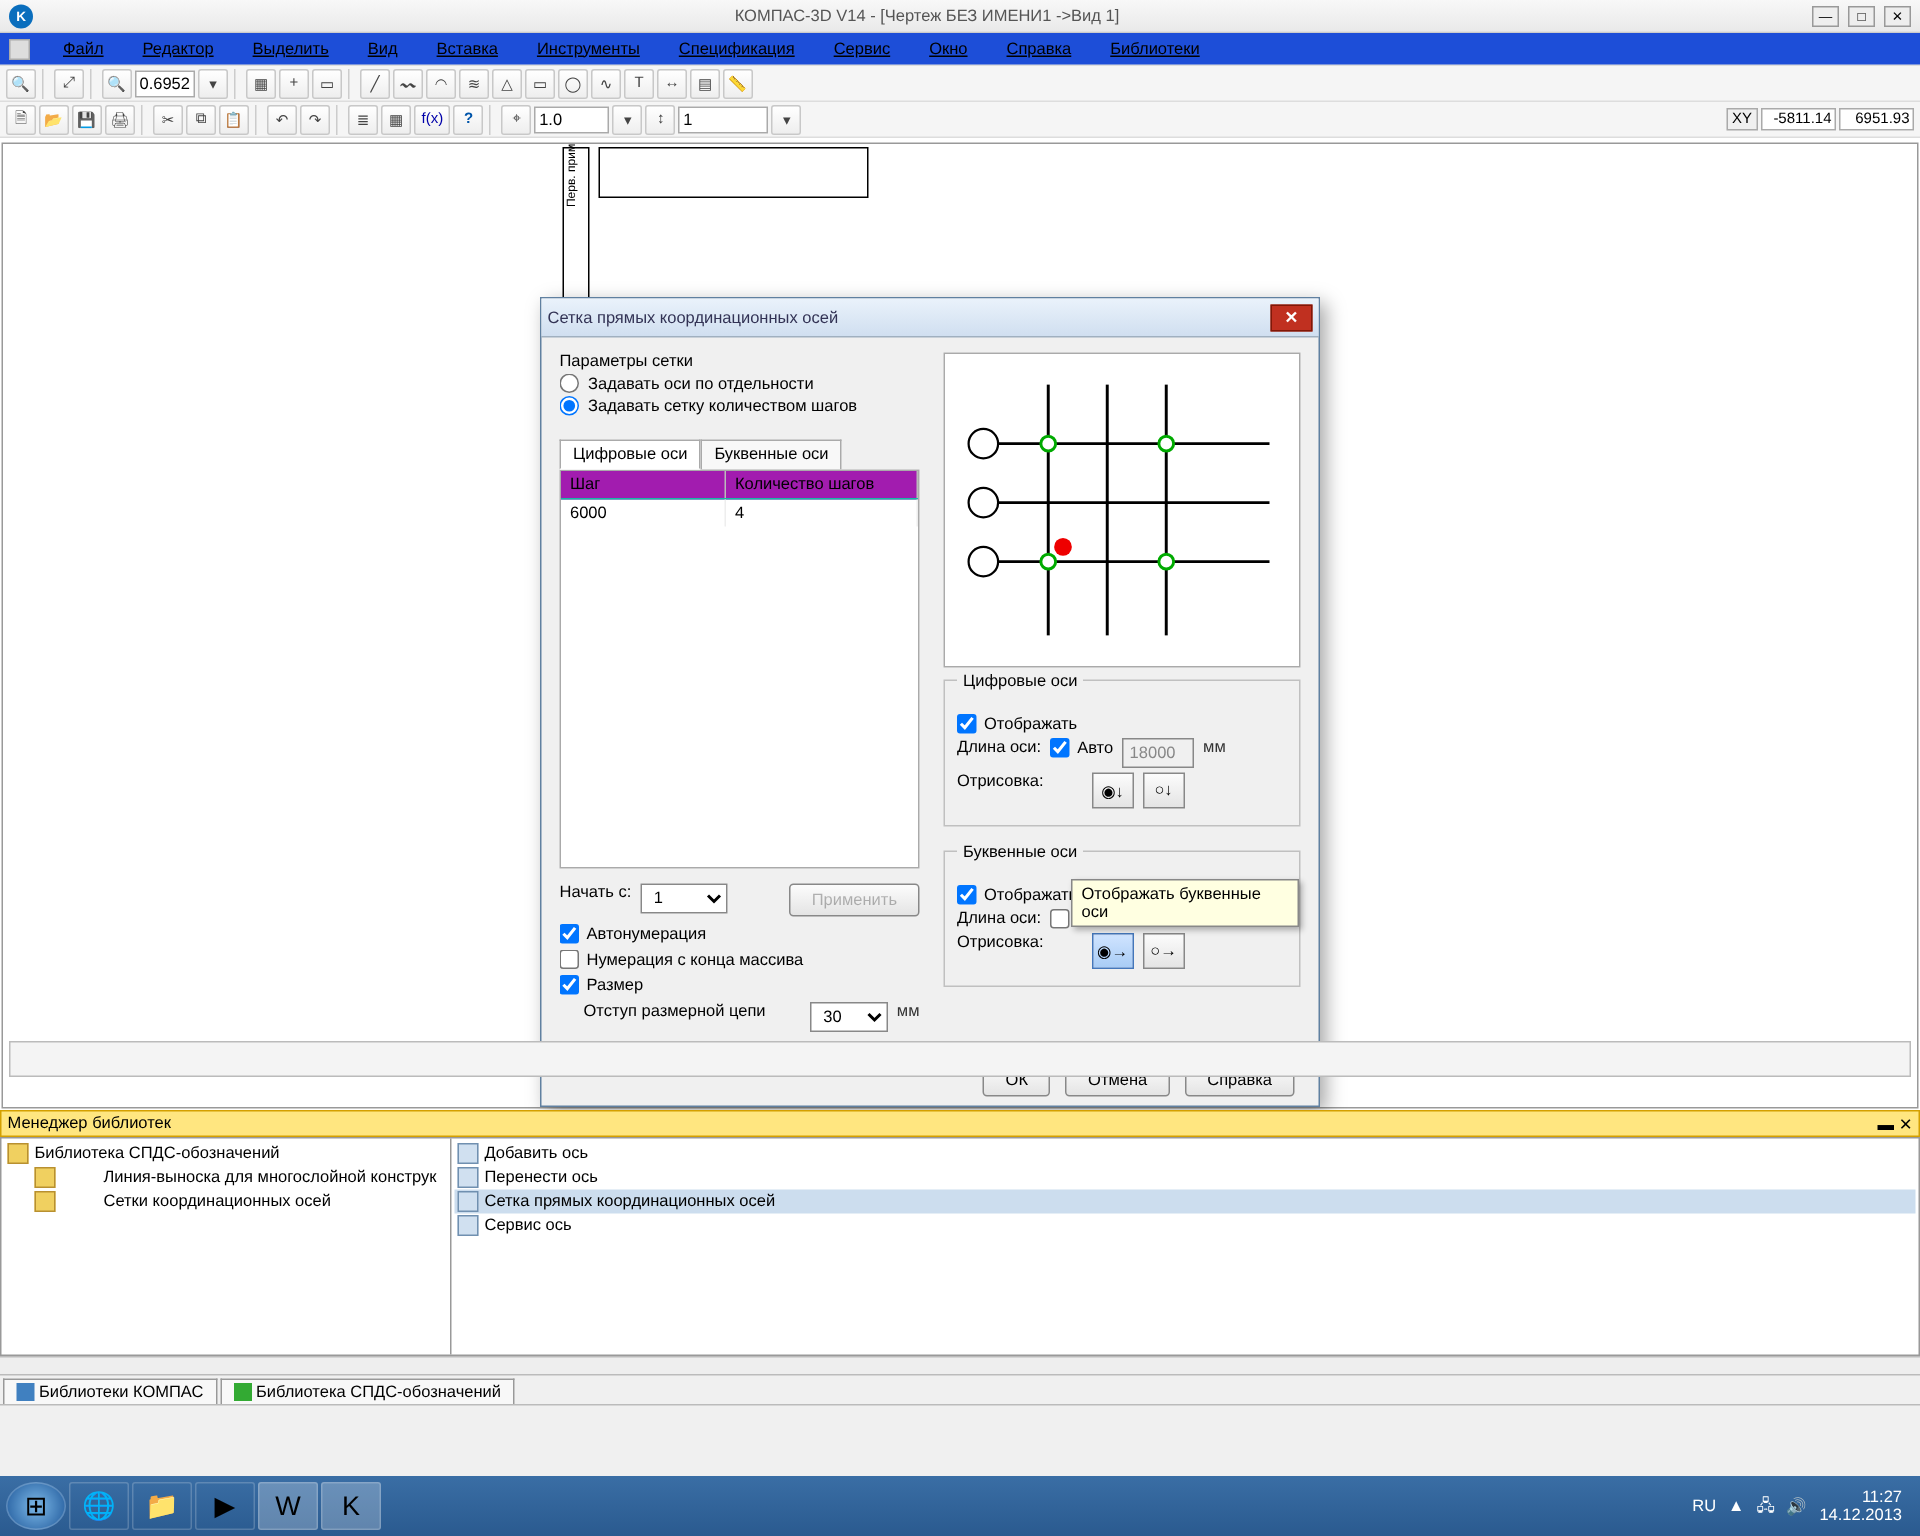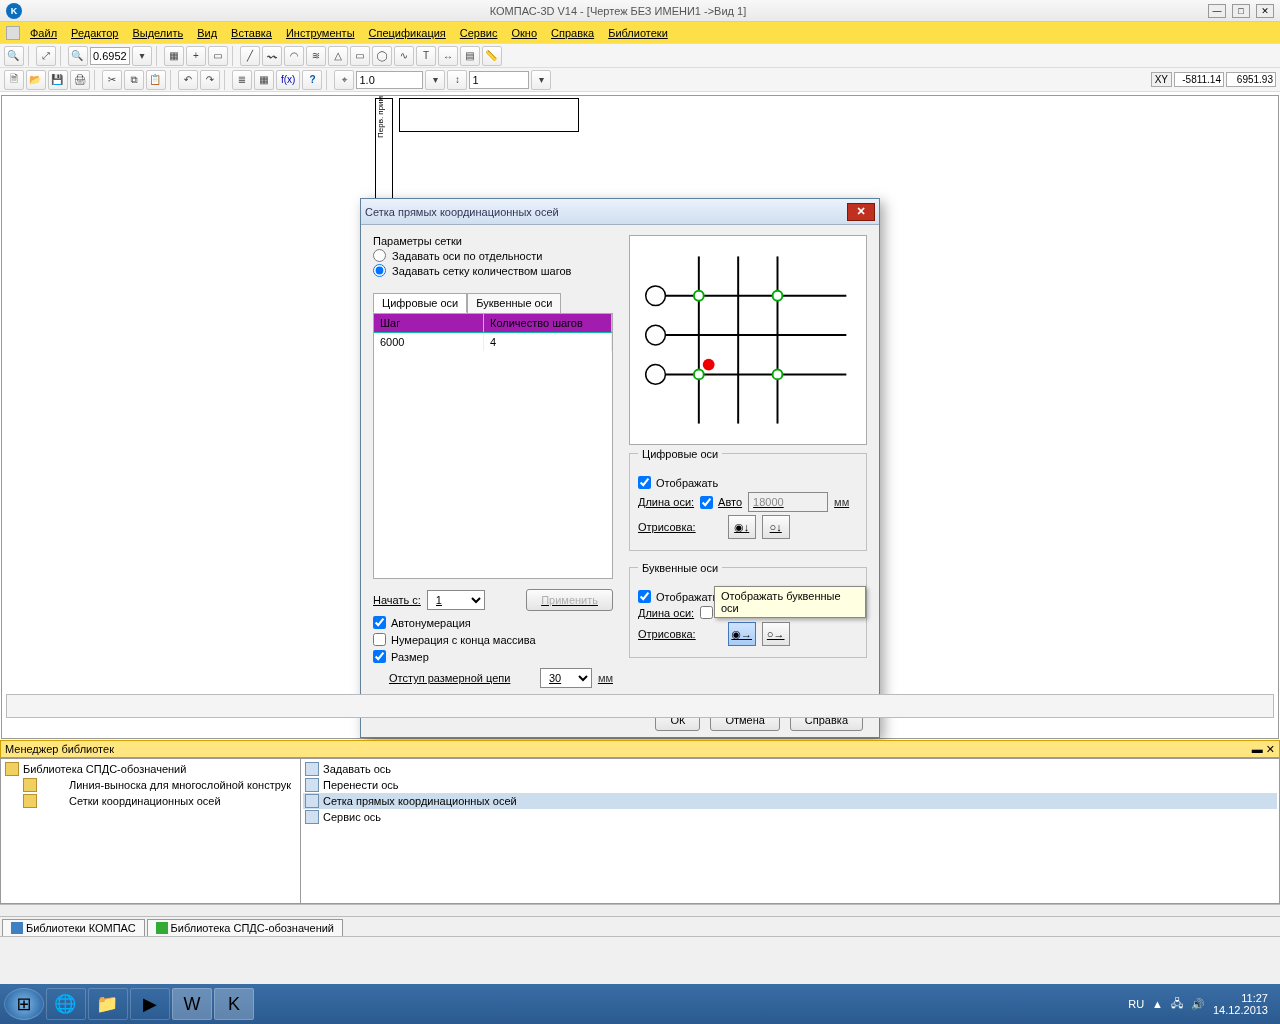--- a/index.html
+++ b/index.html
@@ -4,21 +4,21 @@
 <style>
 * { box-sizing: border-box; margin: 0; padding: 0; font-family: "Segoe UI", Tahoma, sans-serif; font-size: 11px; }
 body { width: 1280px; height: 1024px; background: #fff; overflow: hidden; position: relative; }
 
 .titlebar { height: 22px; background: linear-gradient(#f8f8f8,#e9e9e9); display:flex; align-items:center; border-bottom:1px solid #ccc; }
 .titlebar .icon { width:16px; height:16px; margin:0 6px; background:#0a6ebd; border-radius:50%; display:flex;align-items:center;justify-content:center;color:#fff;font-weight:bold;font-size:9px;}
 .titlebar .title { flex:1; text-align:center; color:#555; }
 .titlebar .winbtns { display:flex; gap:6px; margin-right:6px;}
 .titlebar .winbtns span { width:18px; height:14px; border:1px solid #999; background:#eee; display:flex;align-items:center;justify-content:center;font-size:9px;}
 
-.menubar { height:22px; display:flex; align-items:center; gap:2px; padding:0 6px; border-bottom:1px solid #ddd; background:#fde047;}
+.menubar { height:22px; display:flex; align-items:center; gap:14px; padding:0 6px; border-bottom:1px solid #ddd; background:#1d4ed8;}
 .menubar span { padding:2px 6px; text-decoration:underline; }
 .menubar .micon{width:14px;height:14px;background:#ddd;border:1px solid #aaa;margin-right:2px;}
 
 .toolbar { height:24px; display:flex; align-items:center; gap:2px; padding:1px 4px; border-bottom:1px solid #ddd; background:#f5f5f5;}
 .tbtn { width:20px; height:20px; border:1px solid #c8c8c8; background:linear-gradient(#fff,#eee); border-radius:2px; display:flex;align-items:center;justify-content:center;font-size:10px;color:#444;}
 .tbtn.wide{width:auto;padding:0 4px;}
 .tsep{width:4px;height:20px;border-left:1px solid #ccc;margin:0 2px;}
 .tfield{height:18px;border:1px solid #aaa;background:#fff;padding:0 2px;min-width:40px;}
 
 .canvas-area { position:absolute; top:94px; left:0; right:0; bottom:284px; background:#fff; border:1px solid #999; margin:1px; overflow:hidden;}
@@ -64,21 +64,21 @@
 .radio input{margin:0;}
 .tabsrow{display:flex;}
 .dtab{padding:3px 8px;border:1px solid #aaa;border-bottom:none;background:#f8f8f8;}
 .dtab.active{background:#fff;border-bottom:1px solid #fff;position:relative;z-index:1;}
 .dtable{border:1px solid #aaa;background:#fff;flex:1;min-height:240px;}
 .dtable .hdrrow{display:flex;background:#a21caf;border-bottom:1px solid #14b8a6;}
 .dtable .hdrrow div{padding:3px 6px;border-right:1px solid #bbb;}
 .dtable .datarow{display:flex;}
 .dtable .datarow div{padding:3px 6px;border-right:1px solid #eee;}
 .col1{width:110px;} .col2{flex:1;}
-.row{display:flex;align-items:center;gap:6px;margin:3px 0;text-decoration:underline;}
+.row{display:flex;align-items:flex-start;gap:6px;margin:3px 0;}
 .dbtn{height:22px;padding:0 14px;border:1px solid #888;background:linear-gradient(#fcfcfc,#e4e4e4);border-radius:3px;}
 .dinput{border:1px solid #888;background:#fff;height:20px;padding:0 4px;width:58px;}
 .dinput[disabled]{background:#f0f0f0;color:#888;}
 .chk{display:flex;align-items:center;gap:5px;margin:2px 0;}
 .chk input{margin:0;}
 .preview{border:1px solid #aaa;background:#fff;height:210px;position:relative;}
 .preview svg{width:100%;height:100%;}
 .mm{color:#333;}
 .iconbtn{width:28px;height:24px;border:1px solid #888;background:linear-gradient(#fcfcfc,#e4e4e4);display:flex;align-items:center;justify-content:center;}
 .iconbtn.sel{background:linear-gradient(#d0e4ff,#a8ccf5);border-color:#4477bb;}
@@ -157,21 +157,21 @@
   <div class="tsep"></div>
   <div class="tbtn">↶</div>
   <div class="tbtn">↷</div>
   <div class="tsep"></div>
   <div class="tbtn">≣</div>
   <div class="tbtn">▦</div>
   <div class="tbtn wide" style="color:#00a">f(x)</div>
   <div class="tbtn" style="color:#05a;font-weight:bold">?</div>
   <div class="tsep"></div>
   <div class="tbtn">⌖</div>
-  <input class="tfield" style="width: 67px;" value="1.0">
+  <input class="tfield" style="width: 50px;" value="1.0">
   <div class="tbtn">▾</div>
   <div class="tbtn">↕</div>
   <input class="tfield" style="width: 60px;" value="1">
   <div class="tbtn">▾</div>
   <div style="flex:1"></div>
   <div class="coords" style="position:static">
     <div class="clbl">XY</div>
     <input class="cbox" value="-5811.14" style="">
     <input class="cbox" value="6951.93" style="">
   </div>
@@ -269,21 +269,21 @@
         <label class="chk">
             <input type="checkbox" checked="" style="">
             <span>Отображать</span>
           </label>
         <div class="row">
           <span>Длина оси:</span>
           <label class="chk" style="margin:0">
               <input type="checkbox" checked="" style="">
               <span>Авто</span>
             </label>
-          <input class="dinput" style="width: 80px;" disabled="" value="18000">
+          <input class="dinput" style="width: 48px;" disabled="" value="18000">
           <span class="mm">мм</span>
         </div>
         <div class="row">
           <span>Отрисовка:</span>
           <div style="width:20px"></div>
           <div class="iconbtn">◉↓</div>
           <div class="iconbtn">○↓</div>
         </div>
       </div>
 
@@ -334,21 +334,21 @@
           <span>Линия-выноска для многослойной конструк</span>
         </div>
       <div class="tree-item indent1">
           <span class="ticon"></span>
           <span>Сетки координационных осей</span>
         </div>
     </div>
     <div class="rightpane">
       <div class="tree-item">
           <span class="ticon grid"></span>
-          <span>Задавать ось</span>
+          <span>Добавить ось</span>
         </div>
       <div class="tree-item">
           <span class="ticon grid"></span>
           <span>Перенести ось</span>
         </div>
       <div class="tree-item sel">
           <span class="ticon grid"></span>
           <span>Сетка прямых координационных осей</span>
         </div>
       <div class="tree-item">

